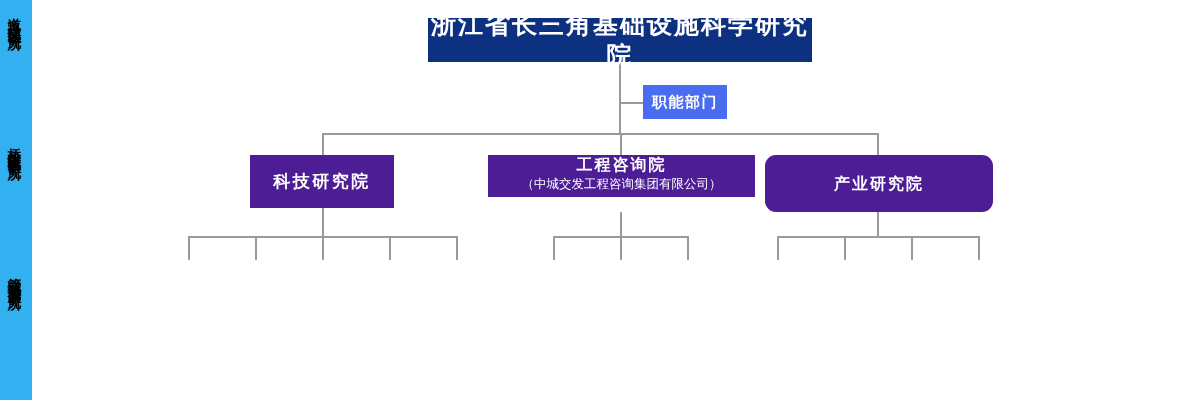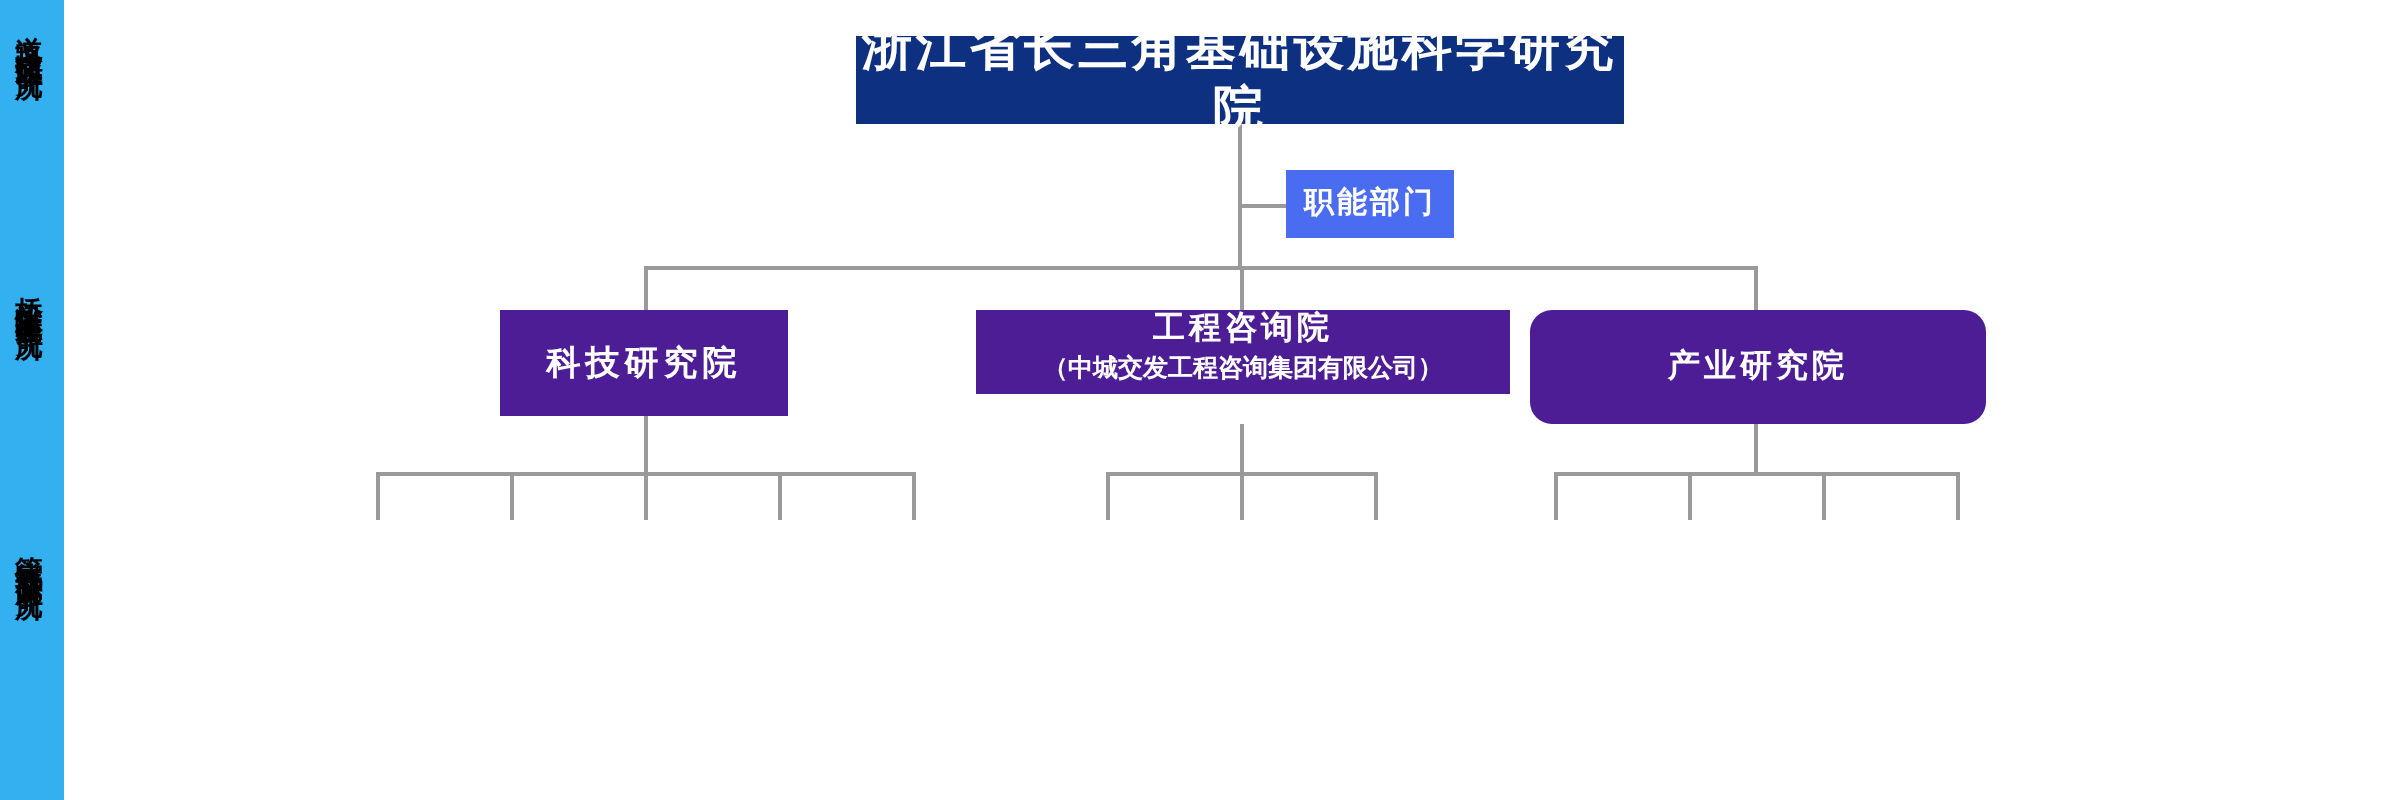--- a/index.html
+++ b/index.html
@@ -61,21 +61,21 @@
     padding: 4px 0;
   }
   .node-l2 .l2-title {
     font-size: 16px;
     letter-spacing: 2px;
     font-weight: bold;
   }
   .node-l2 .l2-sub {
     font-size: 12.5px;
     letter-spacing: 0px;
-    font-weight: bold;
+    font-weight: normal;
     margin-top: 2px;
     white-space: nowrap;
   }
   .node-l2.single .l2-title { font-size: 17px; letter-spacing: 2.5px; }
 
   
   .node-leaf {
     background: #32b0f0;
     writing-mode: vertical-rl;
     text-orientation: upright;

